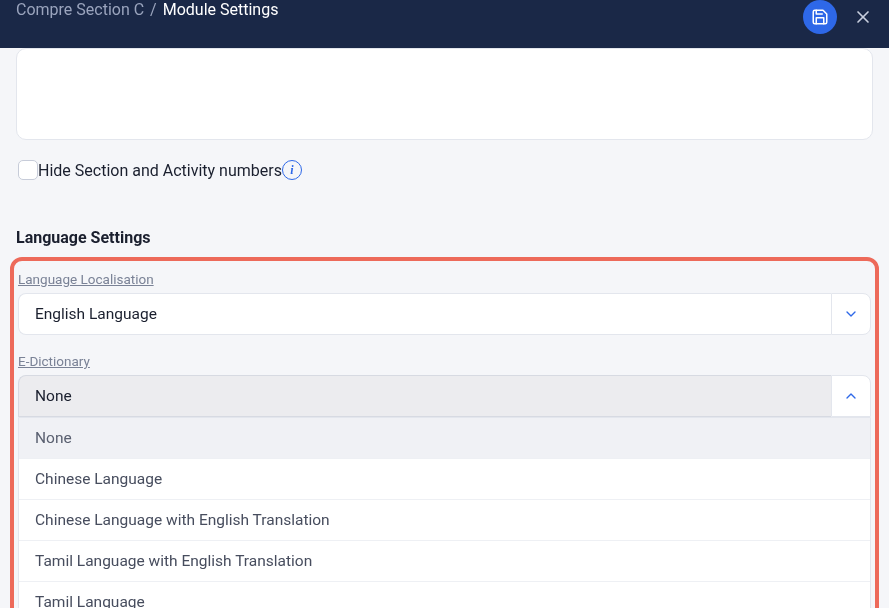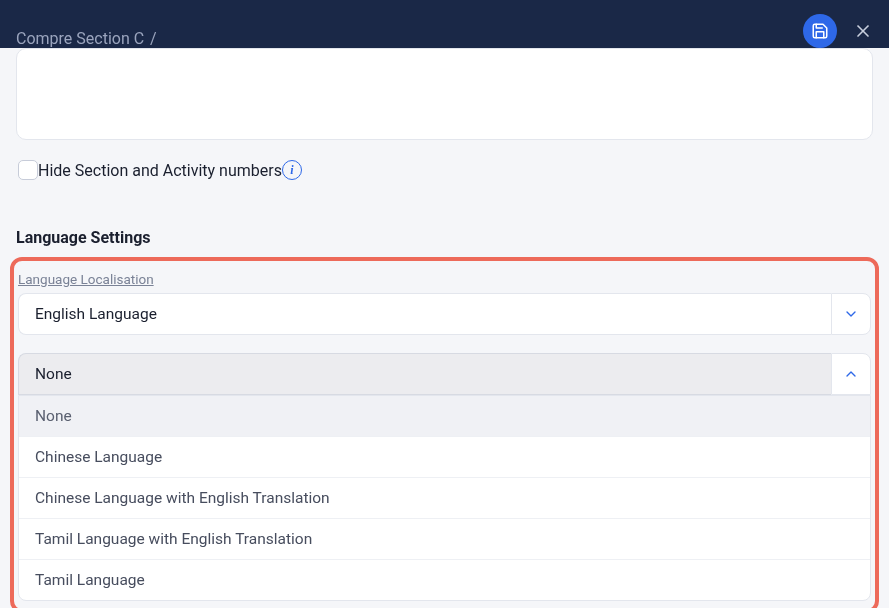--- a/index.html
+++ b/index.html
@@ -8,22 +8,22 @@
     background: #f5f6f9;
     width: 889px;
     height: 608px;
     overflow: hidden;
   }
   .header {
     background: #1a2847;
     color: #fff;
     height: 48px;
     display: flex;
-    align-items: flex-end;
-    padding: 12px 12px 0 16px;
+    align-items: flex-start;
+    padding: 0 12px 0 16px;
     justify-content: space-between;
   }
   .breadcrumb {
     font-size: 16px;
     display: flex;
     align-items: center;
     gap: 6px;
   }
   .breadcrumb .parent { color: #9aa4bd; }
   .breadcrumb .slash { color: #9aa4bd; }
@@ -154,20 +154,21 @@
   }
   .gap { height: 18px; }
 </style>
 </head>
 <body>
 
 <div class="header">
   <div class="breadcrumb">
     <span class="parent">Compre Section C</span>
     <span class="slash">/</span>
+    <span class="current">Module Settings</span>
   </div>
   <div class="header-actions">
     <div class="save-btn">
       <svg width="18" height="18" viewBox="0 0 24 24" fill="none" stroke="#fff" stroke-width="2" stroke-linecap="round" stroke-linejoin="round">
         <path d="M19 21H5a2 2 0 0 1-2-2V5a2 2 0 0 1 2-2h11l5 5v11a2 2 0 0 1-2 2z"></path>
         <polyline points="17 21 17 13 7 13 7 21"></polyline>
         <polyline points="7 3 7 8 15 8"></polyline>
       </svg>
     </div>
     <div class="close-btn">
@@ -198,20 +199,21 @@
       <div class="select-main">English Language</div>
       <div class="select-chevron">
         <svg width="16" height="16" viewBox="0 0 24 24" fill="none" stroke="currentColor" stroke-width="2" stroke-linecap="round" stroke-linejoin="round">
           <polyline points="6 9 12 15 18 9"></polyline>
         </svg>
       </div>
     </div>
 
     <div class="gap"></div>
 
+    <div class="field-label">E-Dictionary</div>
     <div class="select-wrap select-open">
       <div class="select-main">None</div>
       <div class="select-chevron">
         <svg width="16" height="16" viewBox="0 0 24 24" fill="none" stroke="currentColor" stroke-width="2" stroke-linecap="round" stroke-linejoin="round">
           <polyline points="18 15 12 9 6 15"></polyline>
         </svg>
       </div>
     </div>
     <div class="dropdown-list">
       <div class="dropdown-item selected">None</div>

